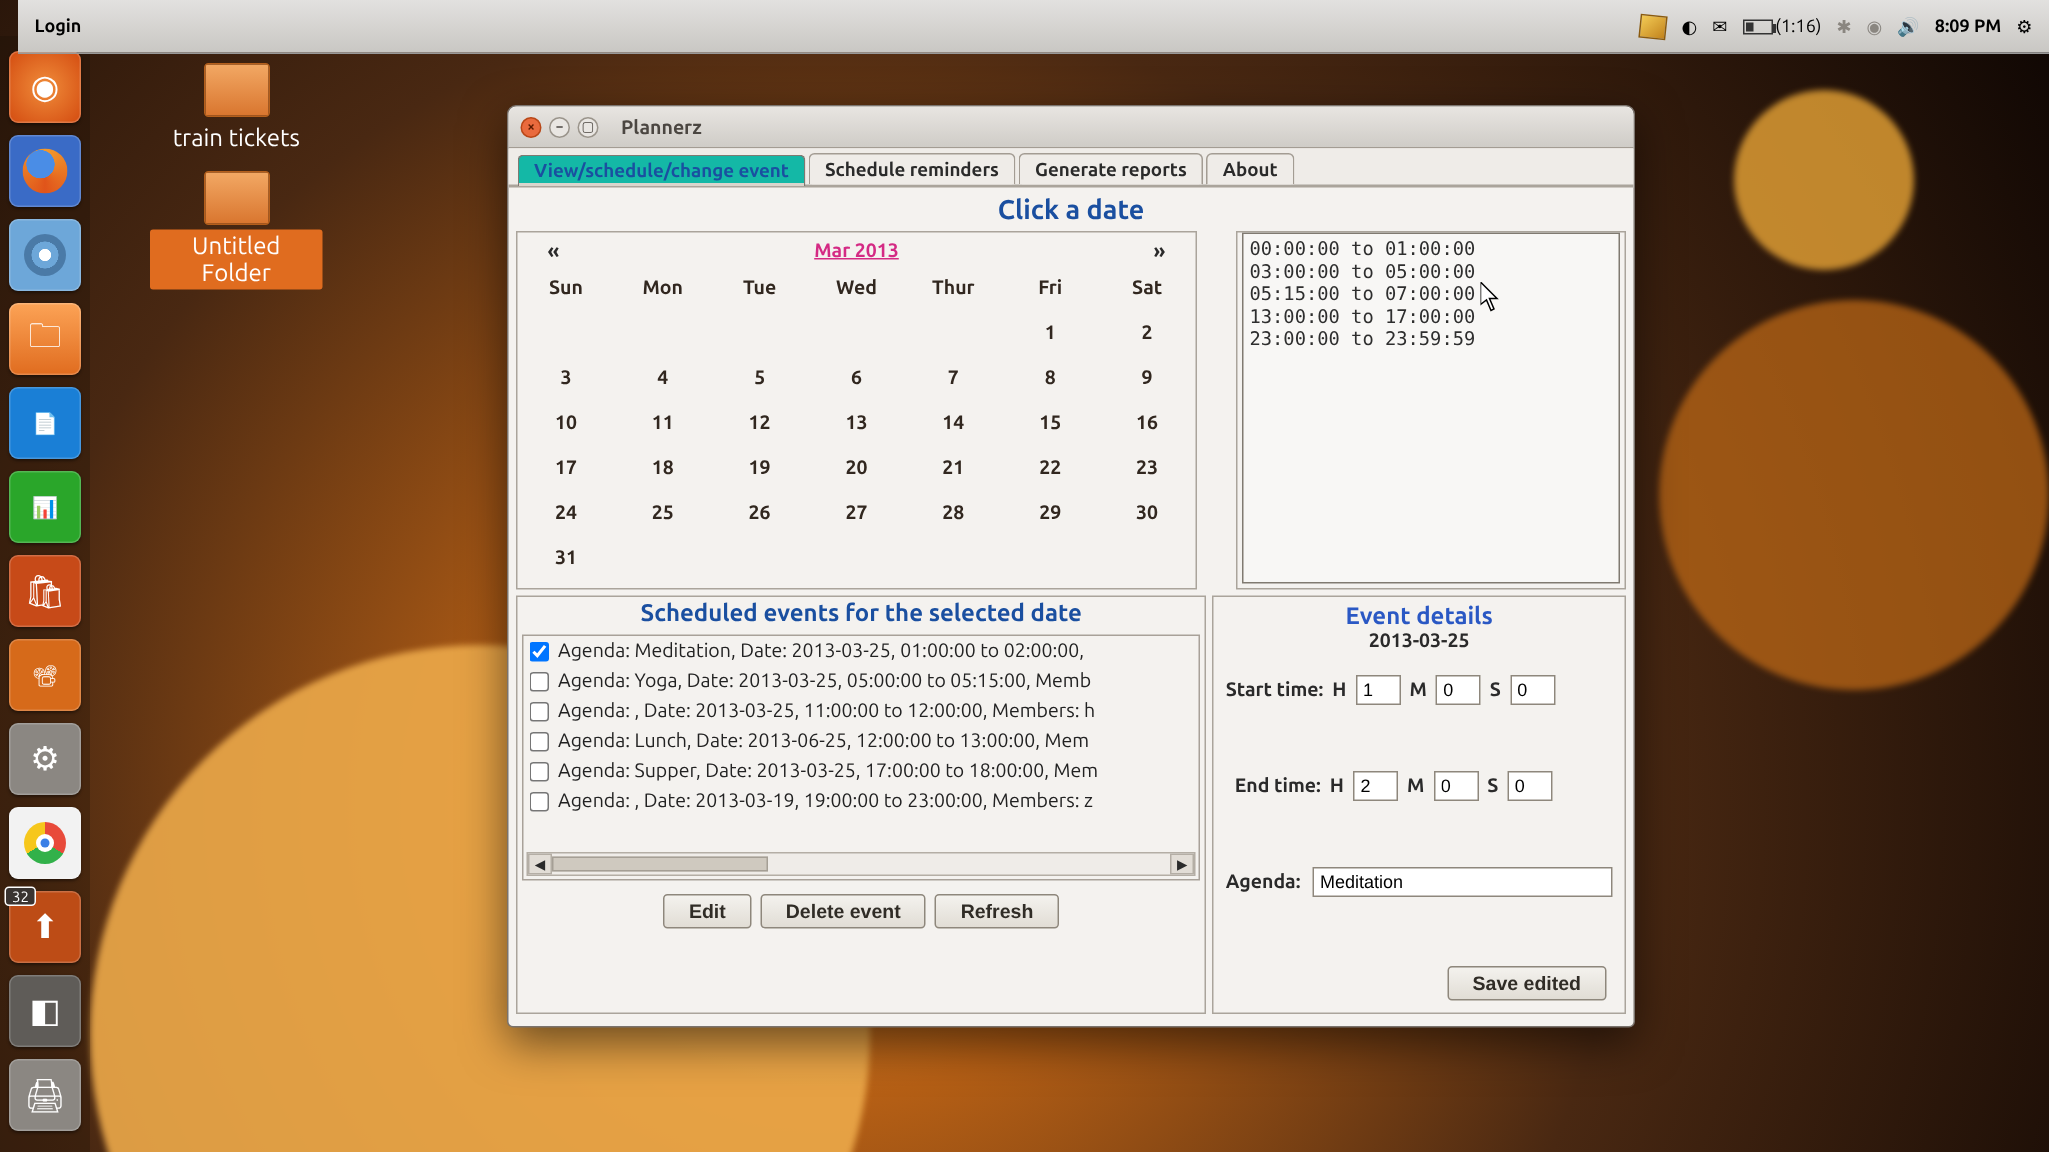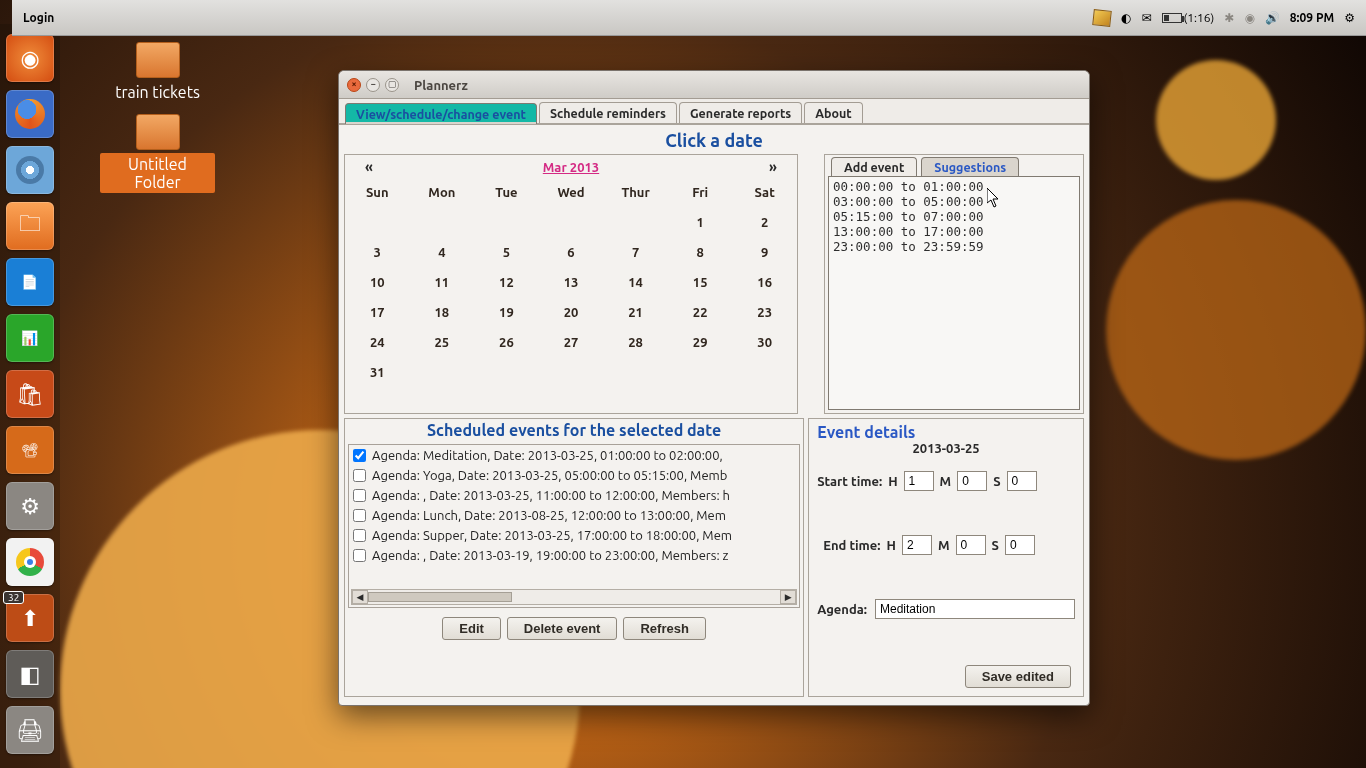--- a/index.html
+++ b/index.html
@@ -173,21 +173,21 @@
   }
   .eventsBtns{ display:flex; gap:6px; justify-content:center; padding:6px 0;}
   button.k{
     background:linear-gradient(to bottom,#f4f2ee,#e1ddd5);
     border:1px solid #8e877c; border-radius:3px; padding:3px 16px; font-size:13px; font-weight:bold;
     color:#302c26;
   }
 
   
   .details{ flex:1; padding:4px 8px 8px 8px;}
-  .details .hd{ color:#2a58c4; font-weight:bold; font-size:16px;}
+  .details .hd{ text-align:center; color:#2a58c4; font-weight:bold; font-size:16px;}
   .details .date{ text-align:center; font-weight:bold; margin-bottom:10px;}
   .details .ln{ display:flex; align-items:center; gap:6px; font-weight:bold; margin:16px 0;}
   .details .ln.end{ margin-top:44px;}
   .details input.tf{
     width:30px; height:20px; border:1px solid #8e877c; text-align:left; padding-left:4px; font-size:12px;
   }
   .details input.agenda{
     width:200px; height:20px; border:1px solid #8e877c; padding-left:4px; font-size:12px;
   }
   .details .agendaRow{ display:flex; align-items:center; gap:8px; font-weight:bold; margin-top:44px;}
@@ -341,24 +341,20 @@
           <div class="blank"></div>
             <div class="blank"></div>
             <div class="blank"></div>
             <div class="blank"></div>
             <div class="blank"></div>
             <div class="blank"></div>
         </div>
       </div>
 
       <div class="panel" style="flex:1; margin-left:24px;">
-        <div class="rightTabs">
-          <div class="rtab">Add event</div>
-          <div class="rtab active">Suggestions</div>
-        </div>
         <div class="sugBox">
           <div>00:00:00 to 01:00:00</div>
           <div>03:00:00 to 05:00:00</div>
           <div>05:15:00 to 07:00:00</div>
           <div>13:00:00 to 17:00:00</div>
           <div>23:00:00 to 23:59:59</div>
         </div>
       </div>
     </div>
 
@@ -373,21 +369,21 @@
           <div class="itm">
               <input type="checkbox" style="">
               <span>Agenda: Yoga, Date: 2013-03-25, 05:00:00 to 05:15:00, Memb</span>
             </div>
           <div class="itm">
               <input type="checkbox" style="">
               <span>Agenda: , Date: 2013-03-25, 11:00:00 to 12:00:00, Members: h</span>
             </div>
           <div class="itm">
               <input type="checkbox" style="">
-              <span>Agenda: Lunch, Date: 2013-08-25, 12:00:00 to 13:00:00, Mem</span>
+              <span>Agenda: Lunch, Date: 2013-06-25, 12:00:00 to 13:00:00, Mem</span>
             </div>
           <div class="itm">
               <input type="checkbox" style="">
               <span>Agenda: Supper, Date: 2013-03-25, 17:00:00 to 18:00:00, Mem</span>
             </div>
           <div class="itm">
               <input type="checkbox" style="">
               <span>Agenda: , Date: 2013-03-19, 19:00:00 to 23:00:00, Members: z</span>
             </div>
           <div class="hscroll">

